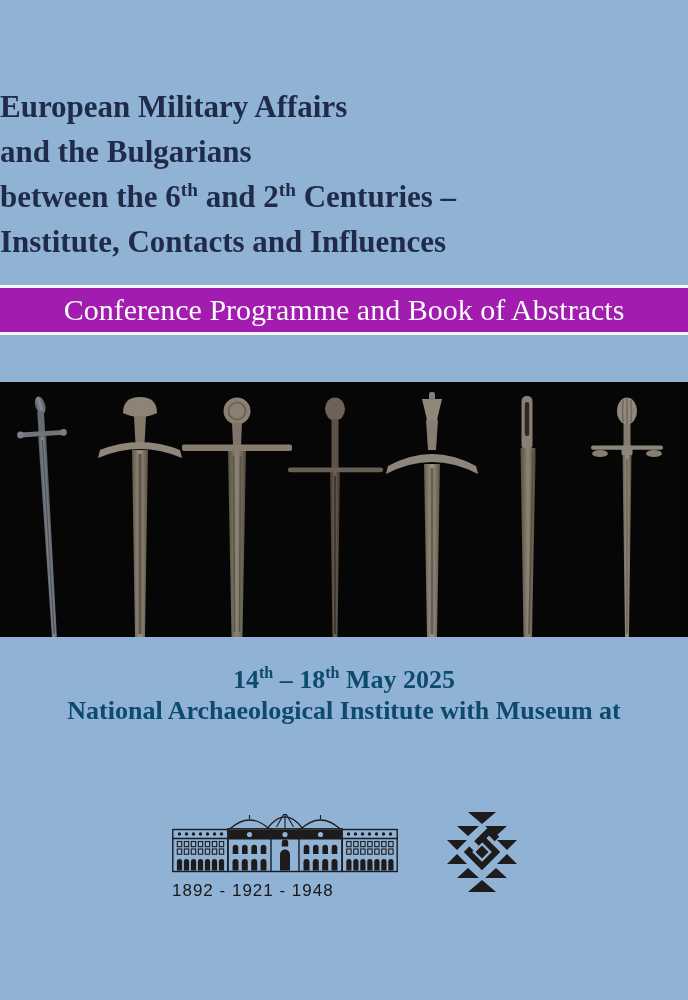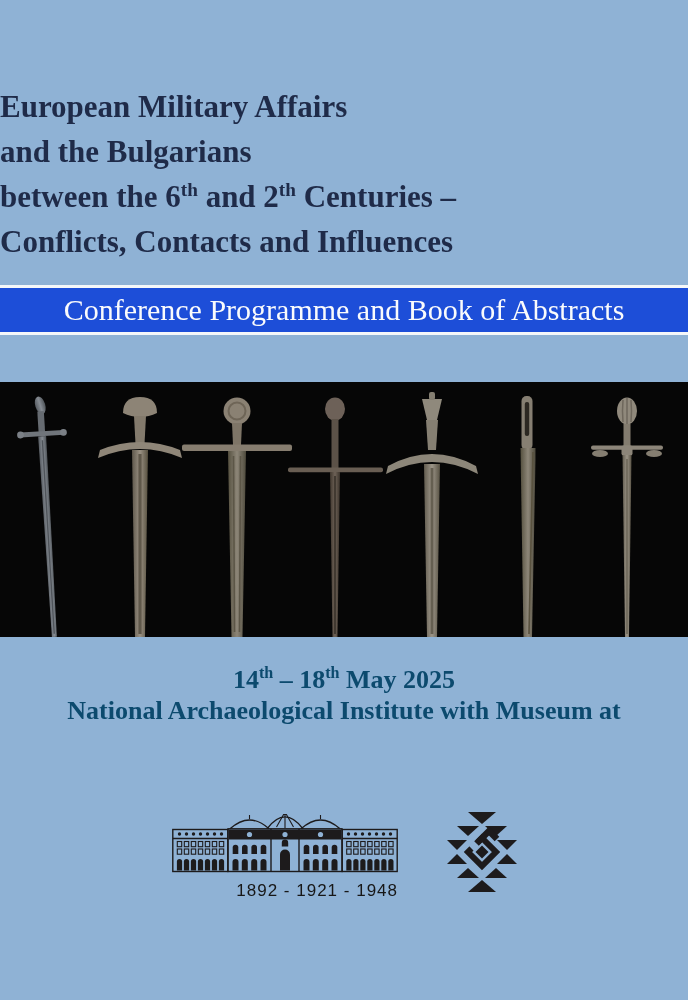--- a/index.html
+++ b/index.html
@@ -27,21 +27,21 @@
     line-height: 0;
     vertical-align: super;
     font-weight: bold;
   }
   
   .banner {
     position: absolute;
     top: 285px; left: 0;
     width: 688px;
     height: 44px;
-    background: #1d4ed8;
+    background: #a21caf;
     border-top: 3px solid #f5f7f9;
     border-bottom: 3px solid #f5f7f9;
   }
   .banner-text {
     width: 100%;
     text-align: center;
     color: #fafbfc;
     font-size: 30px;
     line-height: 44px;
     font-weight: normal;
@@ -63,21 +63,21 @@
     color: #0c4a6e;
     font-weight: bold;
     font-size: 26px;
     line-height: 31px;
   }
   
   .museum-logo {
     position: absolute;
     top: 814px; left: 172px;
     width: 226px;
-    text-align: right;
+    text-align: left;
   }
   .museum-years {
     margin-top: 3px;
     font-family: "Liberation Sans", sans-serif;
     font-size: 17px;
     color: #171717;
     letter-spacing: 1px;
     white-space: nowrap;
   }
   .ornament-logo {
@@ -88,21 +88,21 @@
 </style>
 </head>
 <body>
 
 <div class="cover">
 
   <div class="title-block">
     <div>European Military Affairs</div>
     <div>and the Bulgarians</div>
     <div><span>between the 6</span><sup>th</sup><span> and 2</span><sup>th</sup><span> Centuries –</span></div>
-    <div>Conflicts, Contacts and Influences</div>
+    <div>Institute, Contacts and Influences</div>
   </div>
 
   <div class="banner">
     <div class="banner-text">Conference Programme and Book of Abstracts</div>
   </div>
 
   <div class="photo-band">
     <svg width="688" height="255" viewBox="0 0 688 255">
       <defs>
         <linearGradient id="bl1" x1="0" y1="0" x2="1" y2="0">

